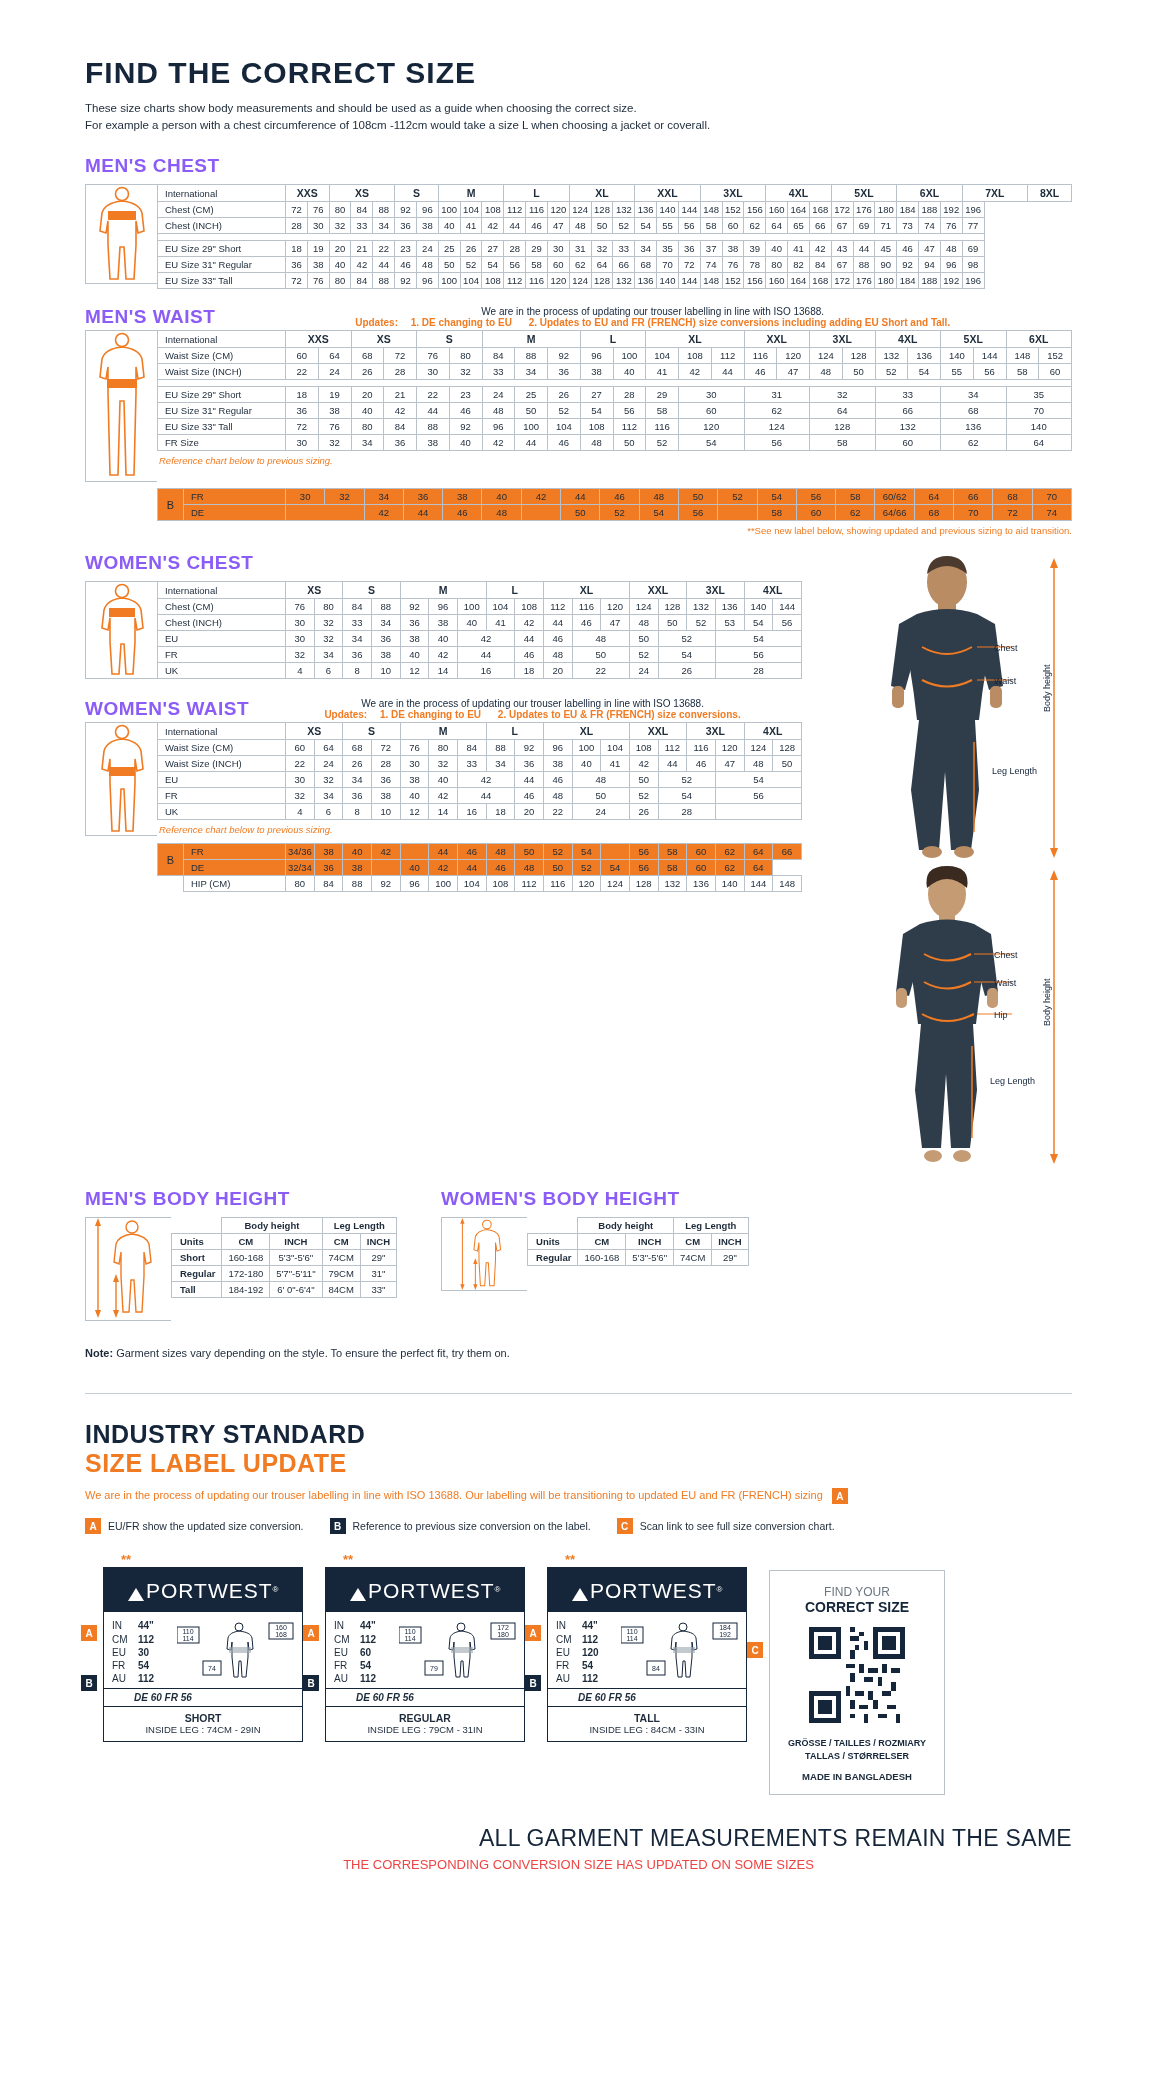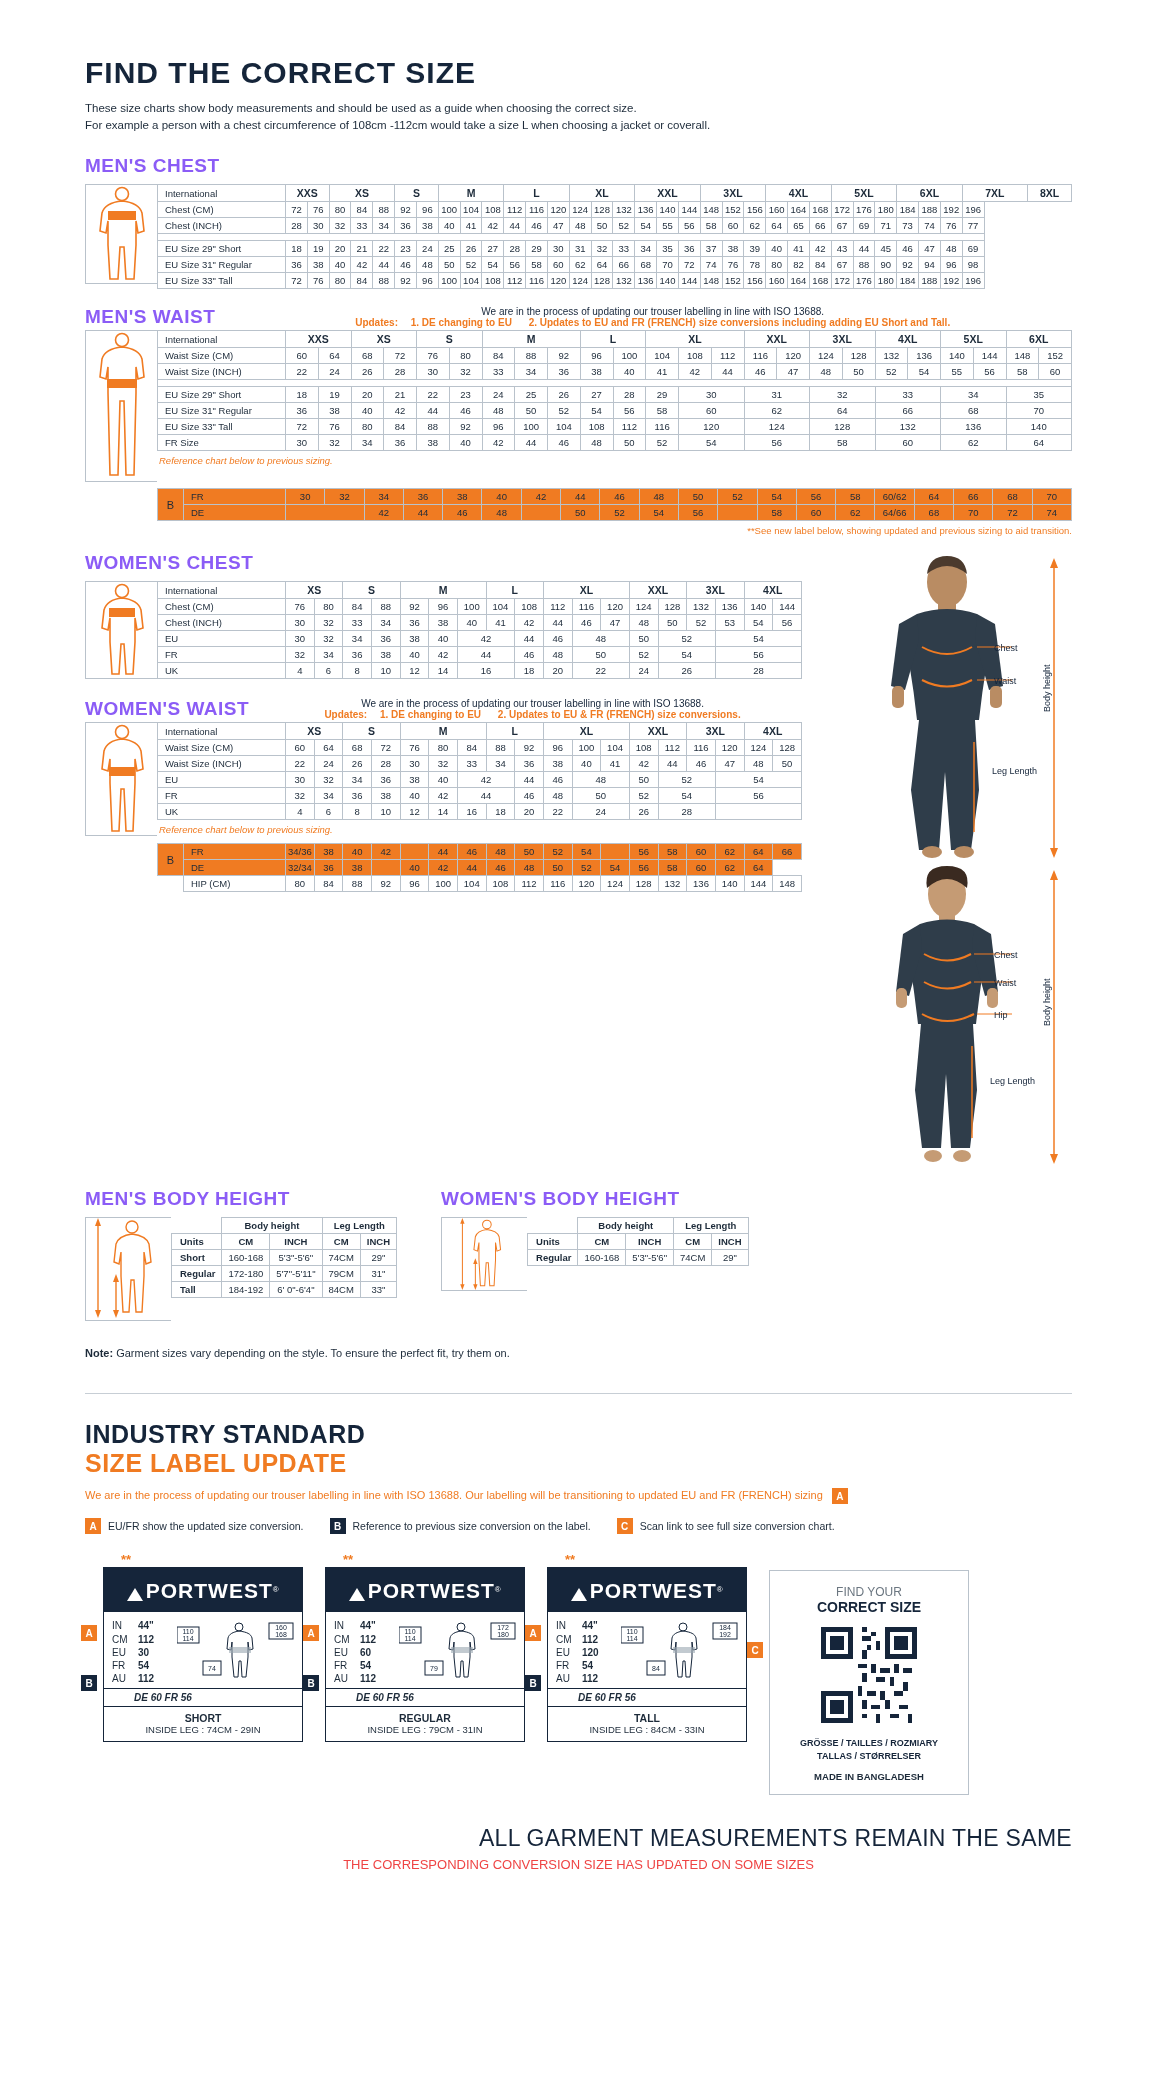--- a/index.html
+++ b/index.html
@@ -102,32 +102,32 @@
   .legend { display:flex; gap: 26px; font-size: 10.5px; margin-bottom: 18px; align-items:center;}
   .legend .box { display:flex; align-items:center; gap:7px; }
   .badge { width:16px;height:16px;display:inline-flex;align-items:center;justify-content:center;font-size:10px;font-weight:bold;color:#fff;background:#f07b22;}
   .badge.dark { background:#15253a; }
 
   .labels-row { display:flex; gap: 22px; align-items: flex-start; }
   .label-card { width: 200px; }
   .stars { color:#f07b22; font-size: 13px; font-weight:bold; margin-left:18px; }
   .lbl-box { border:1px solid #15253a; background:#fff; }
   .lbl-head { background:#15253a; color:#fff; text-align:center; padding:11px 0 9px; }
-  .lbl-brand { font-size:21px; font-weight:bold; letter-spacing:1px; }
+  .lbl-brand { font-size:21px; font-weight:normal; letter-spacing:1px; }
   .lbl-body { display:flex; padding:7px 6px 3px 8px; gap:21px; }
   .lbl-sizes { font-size:10px; line-height:1.32; }
   .lbl-sizes .row { display:flex; gap:6px; }
   .lbl-sizes .k { width:20px; }
   .lbl-sizes .v { font-weight:bold; }
   .lbl-fig { position:relative; flex:1; display:flex; justify-content:center; }
   .lbl-sub { border-top:1px solid #15253a; text-align:center; font-size:9.5px; padding:5px 0 6px; }
   .lbl-sub .t { font-weight:bold; font-size:10.5px; }
   .lbl-de { border-top:1px solid #15253a; font-size:10px; font-style:italic; padding:3px 0 3px 30px; font-weight:bold;}
 
-  .qr-card { width: 200px; border:1px solid #b9c2cb; text-align:center; padding:14px 8px 12px; position:relative;}
+  .qr-card { width: 176px; border:1px solid #b9c2cb; text-align:center; padding:14px 8px 12px; position:relative;}
   .qr-t1 { font-size:12px; color:#6b7680; }
   .qr-t2 { font-size:14px; font-weight:bold; color:#15253a; margin-bottom:8px;}
   .qr-img { width:96px;height:96px;margin:4px auto 10px; }
   .qr-f { font-size:9px; font-weight:bold; color:#15253a; line-height:1.4;}
   .qr-made { font-size:9.5px; font-weight:bold; margin-top:8px; }
 
   .footer-1 { text-align:right; font-size:23px; font-weight:normal; color:#15253a; margin-top:30px; letter-spacing:.3px;}
   .footer-2 { text-align:center; font-size:13px; color:#ef4444; margin-top:5px; }
   .bottomline { height: 60px; }
 </style>

